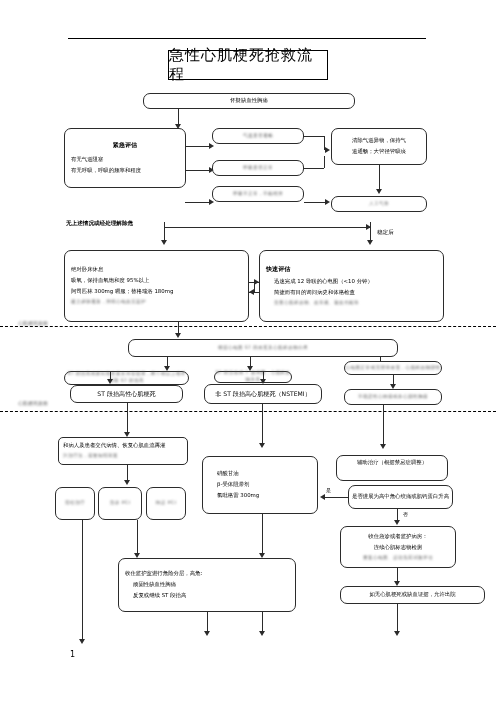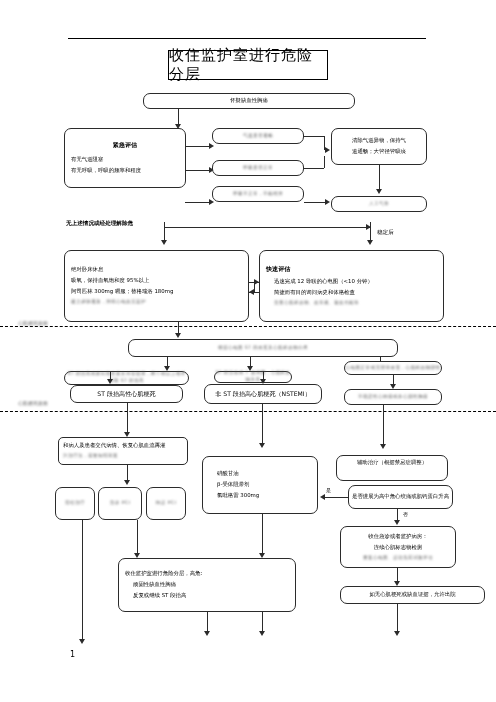--- a/index.html
+++ b/index.html
@@ -65,21 +65,21 @@
   .vline-long{position:absolute;width:1px;background:#2b2b2b;}
 </style>
 </head>
 <body>
 
 <div id="page">
 
   <div class="hr-top"></div>
 
   <div class="title-box" style="left:168px;top:50px;width:160px;height:30px;">
-    <span>收住监护室进行危险分层</span>
+    <span>急性心肌梗死抢救流程</span>
   </div>
 
   <div class="box t8" style="left:143px;top:93px;width:212px;height:16px;">
     <span>怀疑缺血性胸痛</span>
   </div>
   <div class="line v" style="left:178px;top:109px;height:16px;"></div>
   <div class="arr-d" style="left:175px;top:124px;"></div>
 
   <div class="box left" style="left:64px;top:128px;width:122px;height:60px;">
     <div class="row t9 bold" style="align-self:center;margin-bottom:4px;">紧急评估</div>

